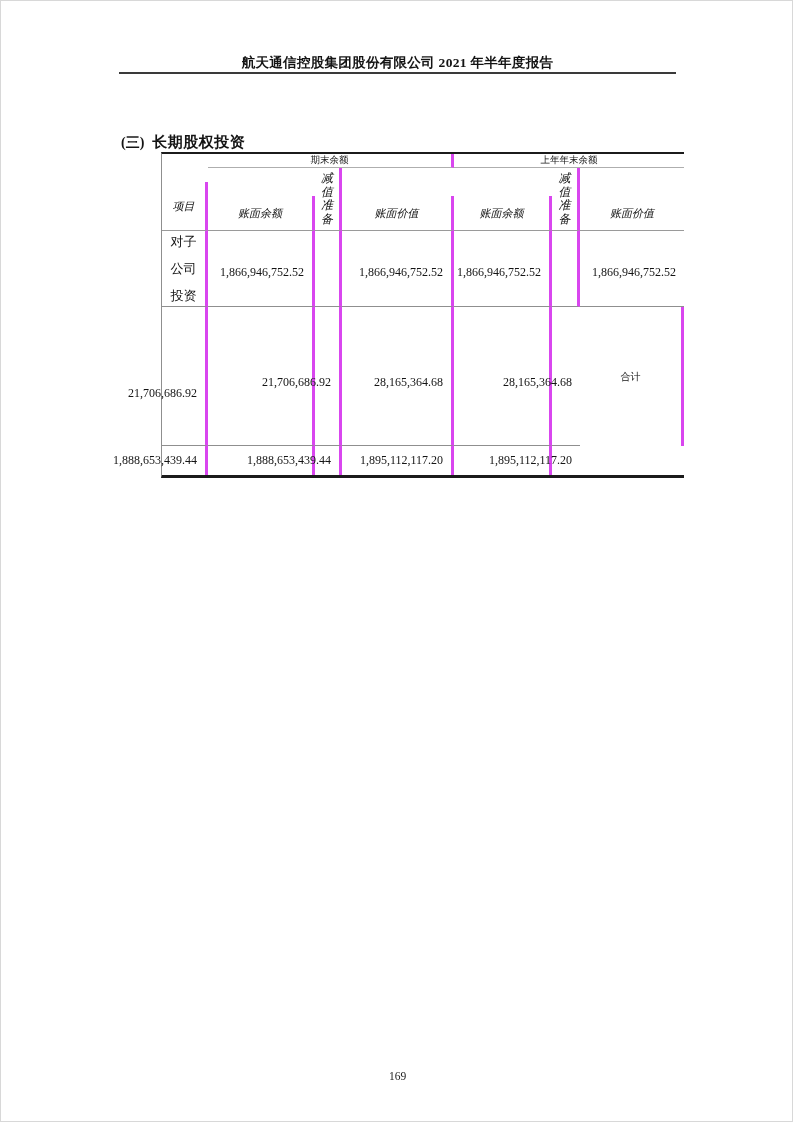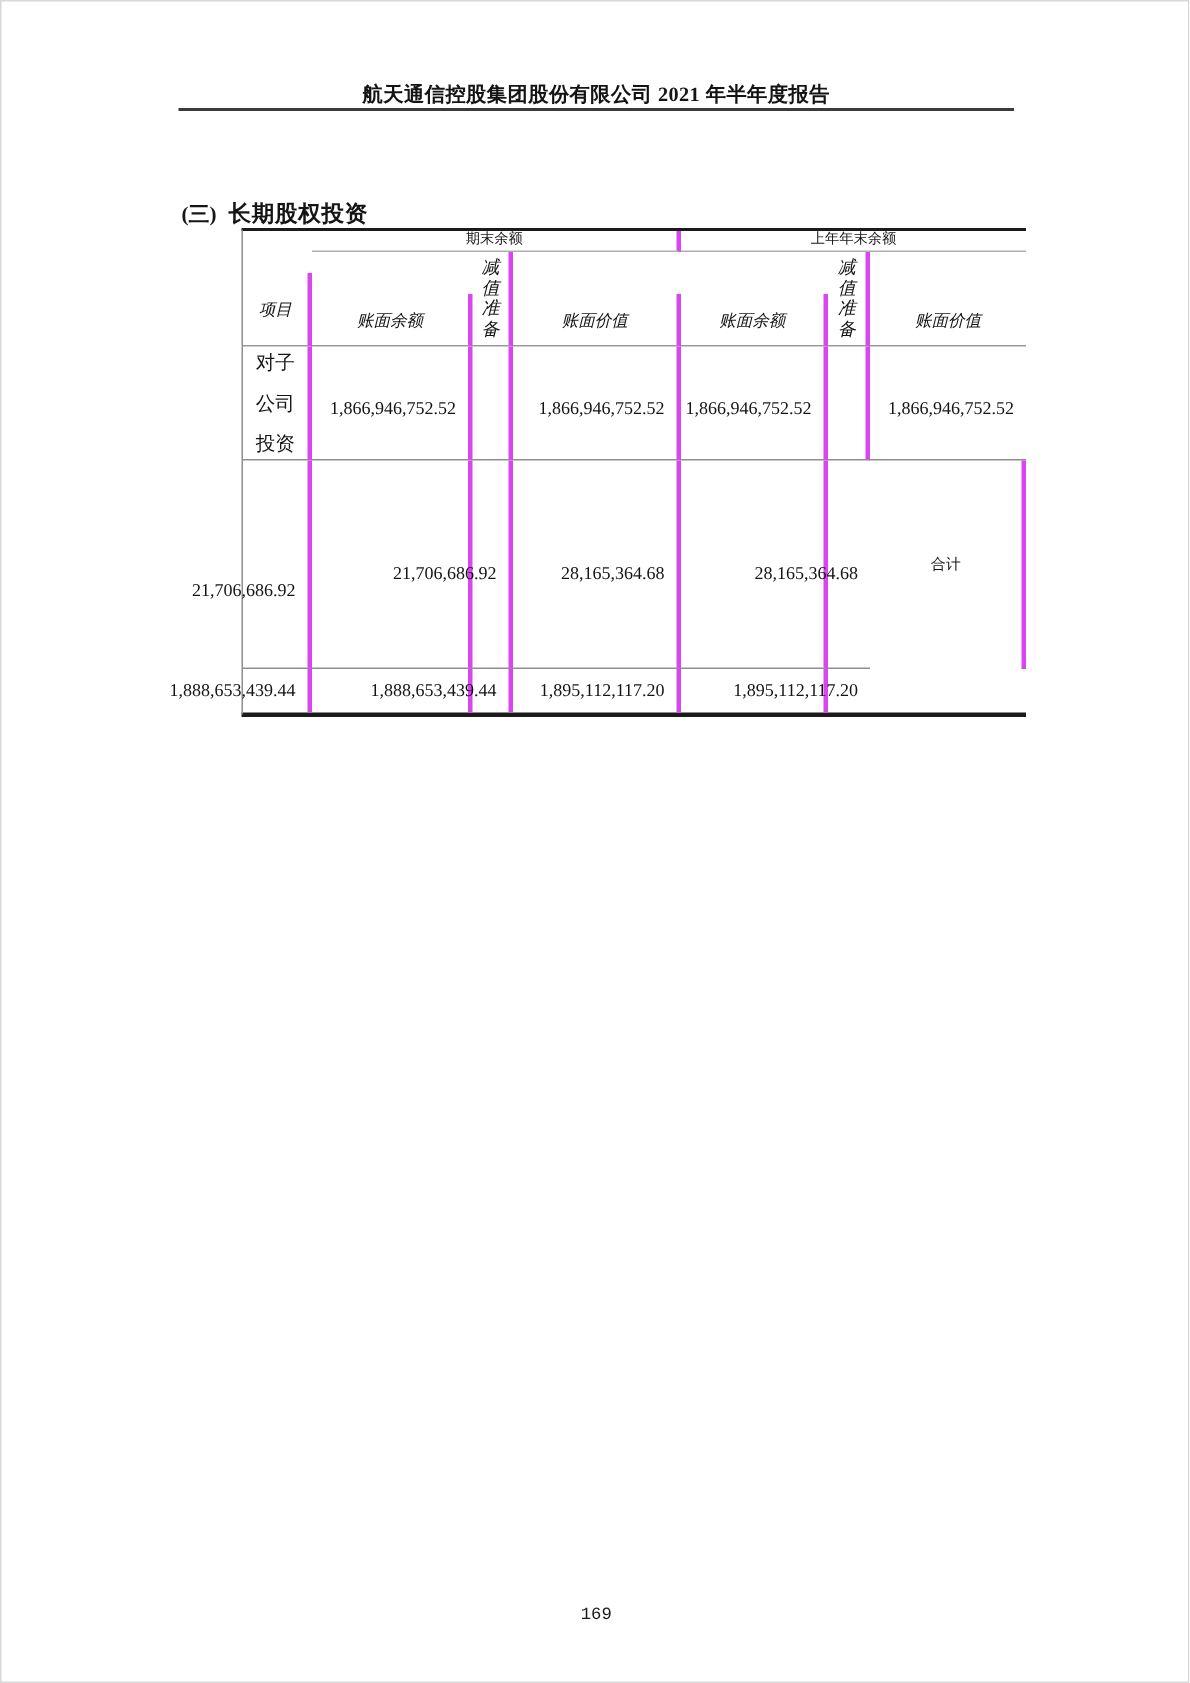--- a/index.html
+++ b/index.html
@@ -66,21 +66,21 @@
     white-space: nowrap;
   }
   .dn0 > span { display:inline-block; transform: translateY(4px); }
   .dn1 > span { display:inline-block; transform: translateY(6px); }
   .dn2 > span { display:inline-block; transform: translateY(17px); }
   .total-label { font-size: 10px; }
   
   .page-number {
     position: absolute; top: 1069px; left: 0; width: 793px;
     text-align: center;
-    font-family: Liberation Mono, monospace;
+    font-family: Liberation Serif, serif;
     font-size: 11.5px; color: #1a1a1a;
   }
 </style>
 </head>
 <body>
 
 <div class="page">
 
   <div class="doc-header-title">航天通信控股集团股份有限公司 2021 年半年度报告</div>
   <div class="doc-header-rule"></div>

